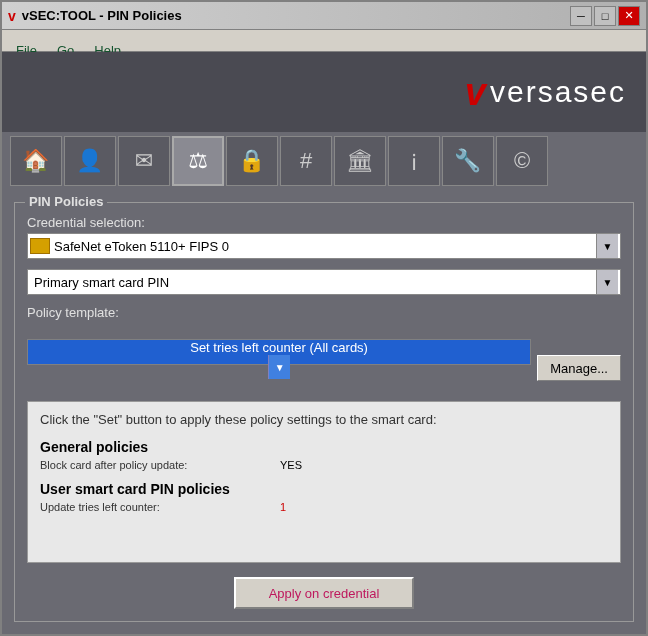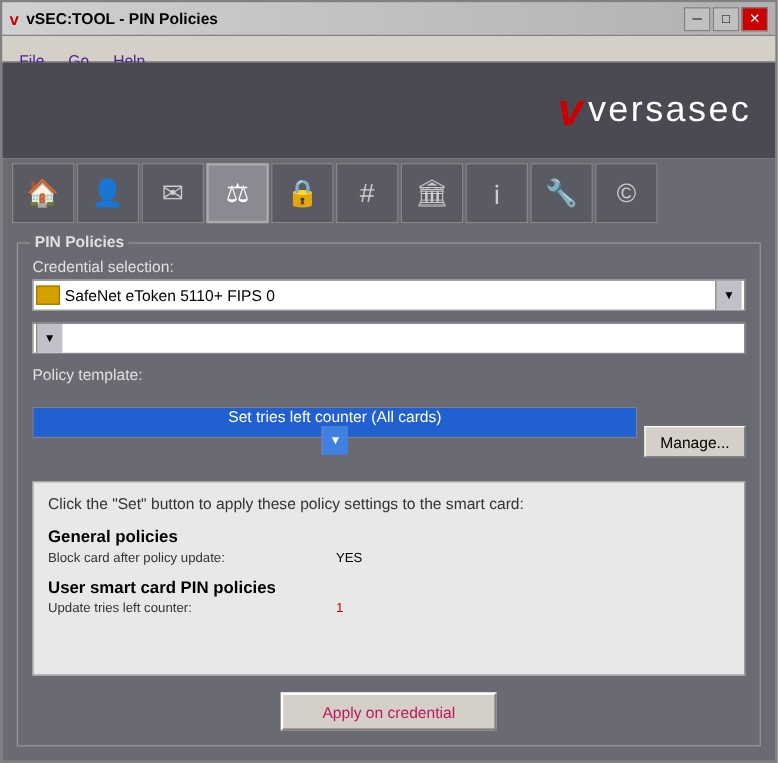--- a/index.html
+++ b/index.html
@@ -75,21 +75,21 @@
       align-items: center;
       padding: 0 4px;
       border-bottom: 1px solid #808080;
       flex-shrink: 0;
     }
 
     .menu-item {
       padding: 2px 10px;
       font-size: 13px;
       cursor: pointer;
-      color: #4c1d95;
+      color: #14532d;
       margin-top: 19px;
     }
 
     .header-area {
       background: #4a4a52;
       height: 80px;
       display: flex;
       align-items: center;
       justify-content: flex-end;
       padding-right: 20px;
@@ -401,20 +401,21 @@
         <div class="form-label">Credential selection:</div>
         <div class="select-with-icon">
           <div class="select-token-icon"></div>
           <span class="select-text">SafeNet eToken 5110+ FIPS 0</span>
           <div class="select-arrow">▼</div>
         </div>
       </div>
 
       <div class="form-row">
         <div class="select-with-icon">
+          <span class="select-text" style="padding-left: 4px;">Primary smart card PIN</span>
           <div class="select-arrow">▼</div>
         </div>
       </div>
 
       <div class="form-row">
         <div class="form-label">Policy template:</div>
         <div class="policy-template-row">
           <div class="select-blue-wrapper">
             <div class="select-blue-inner">
               <span class="select-blue-text">Set tries left counter (All cards)</span>

